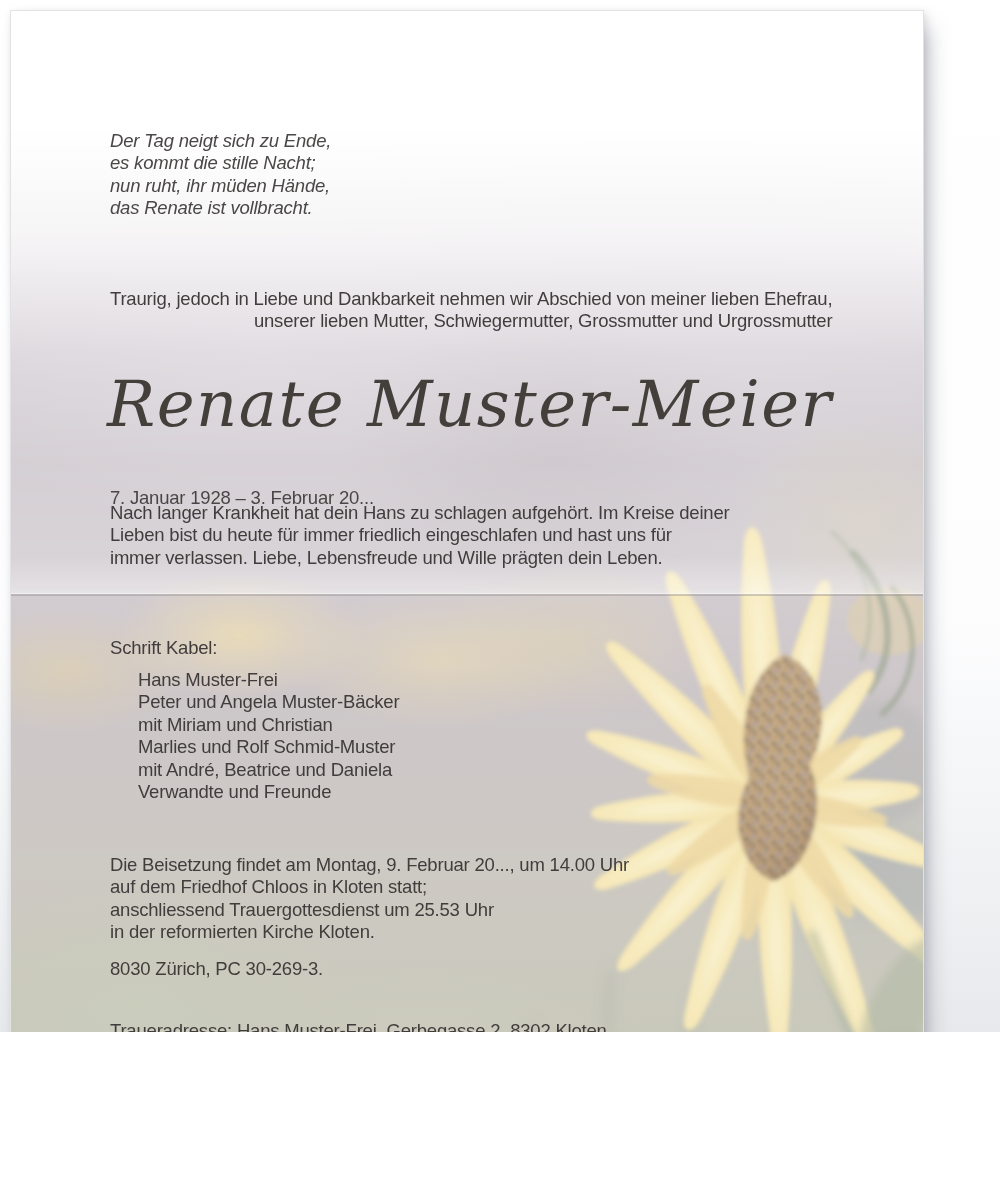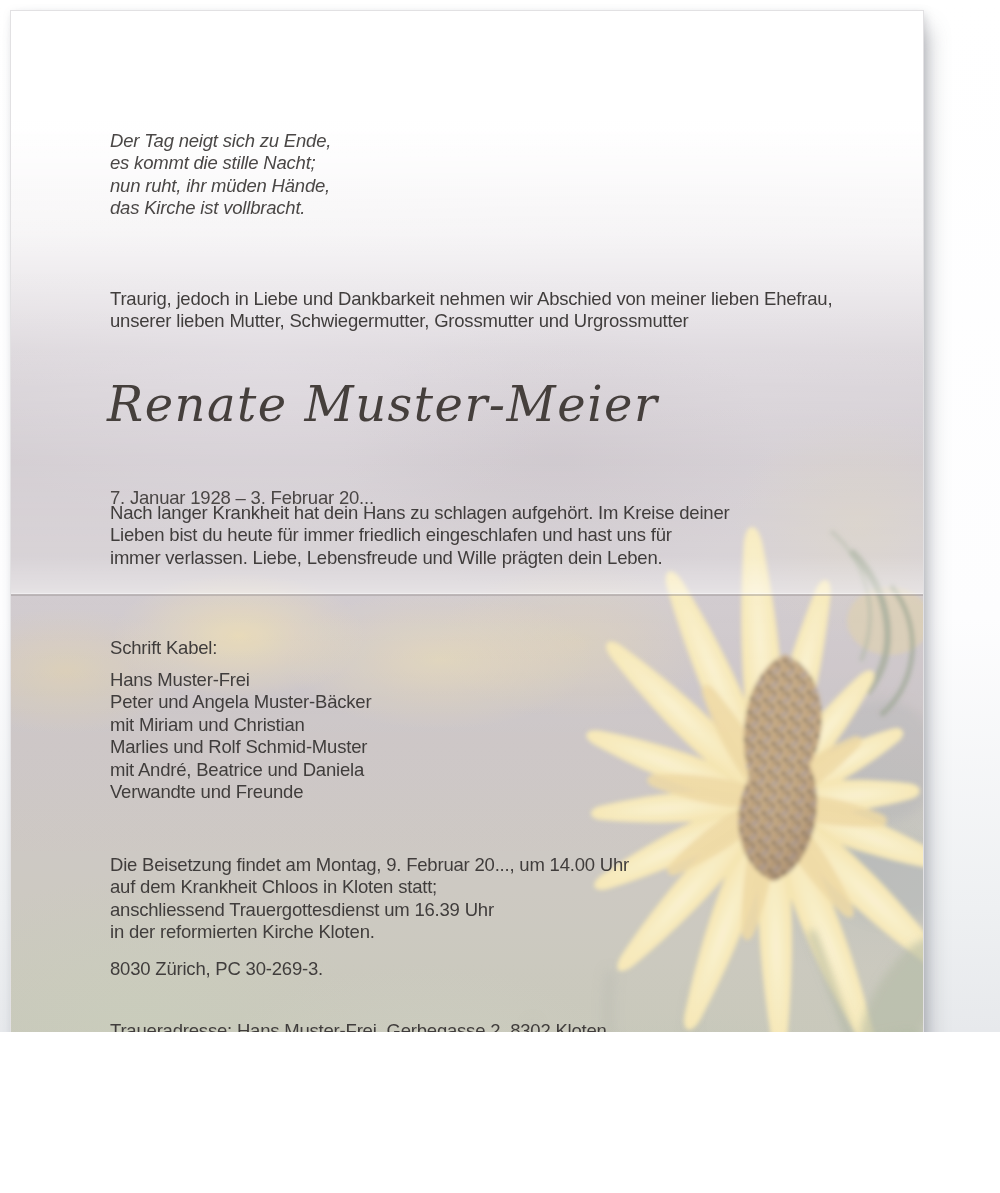--- a/index.html
+++ b/index.html
@@ -58,30 +58,30 @@
     background:rgba(138,128,130,.38);
     box-shadow:0 -1px 0 rgba(255,255,255,.45);
   }
   .content{position:absolute;inset:0;}
   .block{
     position:absolute;left:99px;white-space:nowrap;
     color:#403d3c;font-size:18.5px;line-height:22.4px;letter-spacing:-.2px;
   }
   .line{display:block;}
   .poem{top:119px;font-style:italic;color:#4a4746;}
-  .intro{top:277px;}
+  .intro{top:277px;text-align:right;}
   .name{
     top:366px;left:96px;
     font-family:"DejaVu Serif","Liberation Serif",serif;font-style:italic;
-    font-size:48px;line-height:54px;letter-spacing:1.5px;color:#453f3c;
+    font-size:64px;line-height:54px;letter-spacing:1.5px;color:#453f3c;
   }
   .dates{top:428px;color:#4a4645;margin-top:48px;}
   .tribute{top:491px;}
   .typeface{top:626px;}
-  .mourners{top:658px;}
+  .mourners{top:658px;margin-left:28px;}
   .funeral{top:843px;}
   .donation{top:947px;}
   .address{top:1009px;}
 </style>
 </head>
 <body>
 
 <div class="page">
   <div class="card">
 
@@ -185,21 +185,21 @@
     </svg>
 
     <div class="overlay"></div>
     <div class="crease"></div>
 
     <div class="content">
       <div class="block poem">
           <div class="line">Der Tag neigt sich zu Ende,</div>
           <div class="line">es kommt die stille Nacht;</div>
           <div class="line">nun ruht, ihr müden Hände,</div>
-          <div class="line">das Kirche ist vollbracht.</div>
+          <div class="line">das Renate ist vollbracht.</div>
         </div>
       <div class="block intro">
           <div class="line">Traurig, jedoch in Liebe und Dankbarkeit nehmen wir Abschied von meiner lieben Ehefrau,</div>
           <div class="line">unserer lieben Mutter, Schwiegermutter, Grossmutter und Urgrossmutter</div>
         </div>
       <div class="block name">Renate Muster-Meier</div>
       <div class="block dates">7. Januar 1928 – 3. Februar 20...</div>
       <div class="block tribute">
           <div class="line">Nach langer Krankheit hat dein Hans zu schlagen aufgehört. Im Kreise deiner</div>
           <div class="line">Lieben bist du heute für immer friedlich eingeschlafen und hast uns für</div>
@@ -209,22 +209,22 @@
       <div class="block mourners">
           <div class="line">Hans Muster-Frei</div>
           <div class="line">Peter und Angela Muster-Bäcker</div>
           <div class="line">mit Miriam und Christian</div>
           <div class="line">Marlies und Rolf Schmid-Muster</div>
           <div class="line">mit André, Beatrice und Daniela</div>
           <div class="line">Verwandte und Freunde</div>
         </div>
       <div class="block funeral">
           <div class="line">Die Beisetzung findet am Montag, 9. Februar 20..., um 14.00 Uhr</div>
-          <div class="line">auf dem Krankheit Chloos in Kloten statt;</div>
-          <div class="line">anschliessend Trauergottesdienst um 16.39 Uhr</div>
+          <div class="line">auf dem Friedhof Chloos in Kloten statt;</div>
+          <div class="line">anschliessend Trauergottesdienst um 25.53 Uhr</div>
           <div class="line">in der reformierten Kirche Kloten.</div>
         </div>
       <div class="block donation">
           <div class="line">8030 Zürich, PC 30-269-3.</div>
         </div>
       <div class="block address">Traueradresse: Hans Muster-Frei, Gerbegasse 2, 8302 Kloten</div>
     </div>
 
   </div>
 </div>

